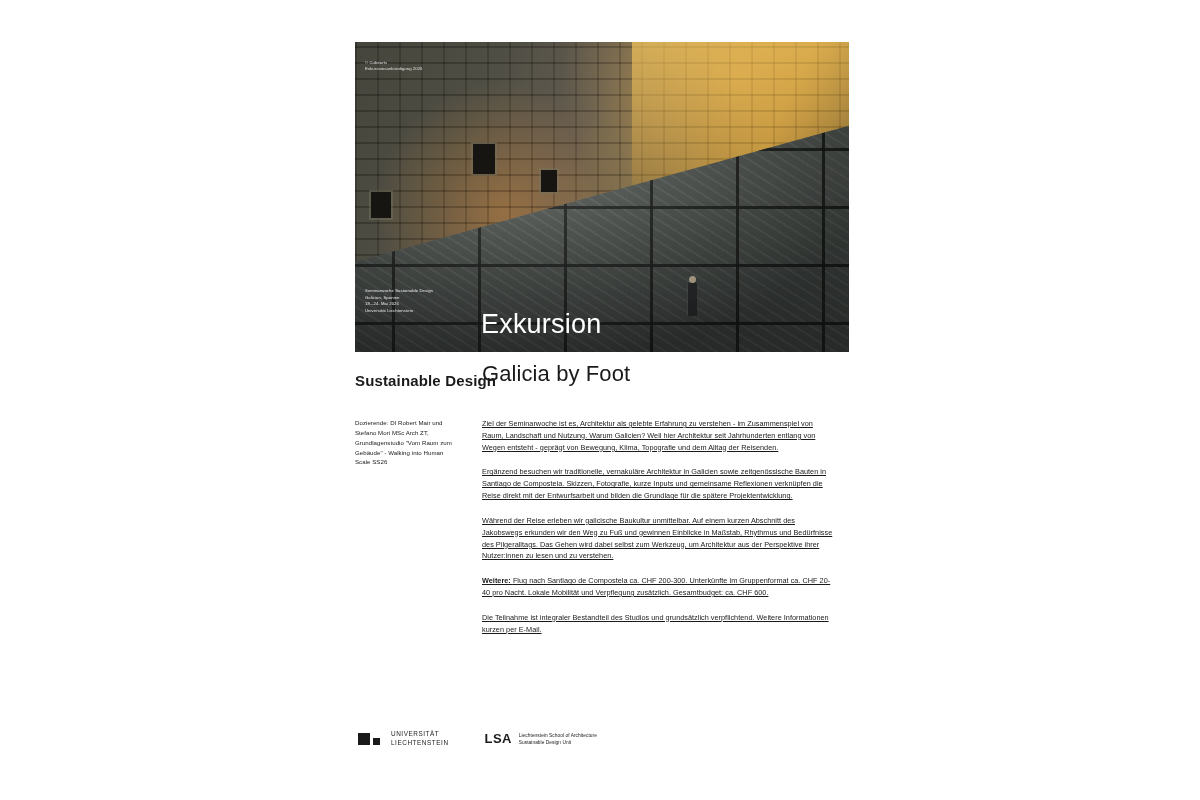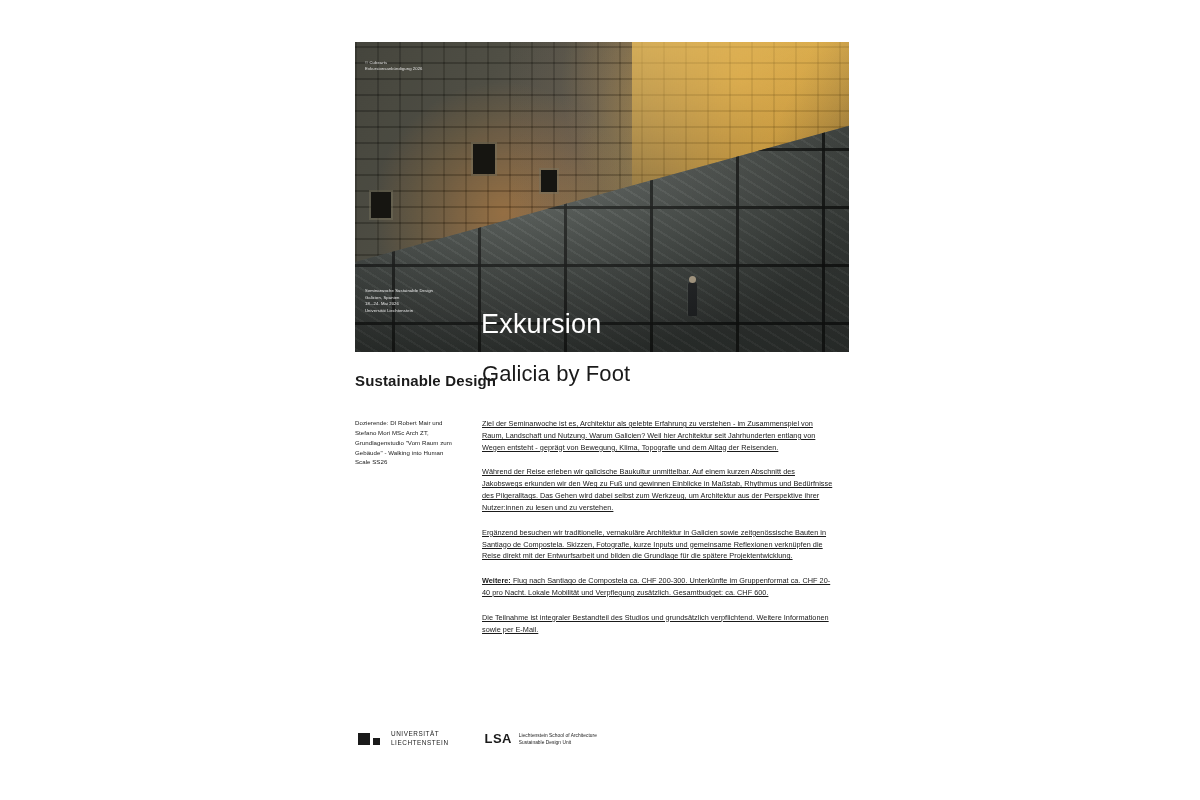--- a/index.html
+++ b/index.html
@@ -276,24 +276,24 @@
     <div class="hero-kicker">Exkursion</div>
   </div>
 
   <div class="label-left">Sustainable Design</div>
   <div class="title">Galicia by Foot</div>
 
   <div class="sidenote">Dozierende: DI Robert Mair und Stefano Mori MSc Arch ZT, Grundlagenstudio "Vom Raum zum Gebäude" - Walking into Human Scale SS26</div>
 
   <div class="body" id="body-copy">
       <p>Ziel der Seminarwoche ist es, Architektur als gelebte Erfahrung zu verstehen - im Zusammenspiel von Raum, Landschaft und Nutzung. Warum Galicien? Weil hier Architektur seit Jahrhunderten entlang von Wegen entsteht - geprägt von Bewegung, Klima, Topografie und dem Alltag der Reisenden.</p>
+      <p>Ergänzend besuchen wir traditionelle, vernakuläre Architektur in Galicien sowie zeitgenössische Bauten in Santiago de Compostela. Skizzen, Fotografie, kurze Inputs und gemeinsame Reflexionen verknüpfen die Reise direkt mit der Entwurfsarbeit und bilden die Grundlage für die spätere Projektentwicklung.</p>
       <p>Während der Reise erleben wir galicische Baukultur unmittelbar. Auf einem kurzen Abschnitt des Jakobswegs erkunden wir den Weg zu Fuß und gewinnen Einblicke in Maßstab, Rhythmus und Bedürfnisse des Pilgeralltags. Das Gehen wird dabei selbst zum Werkzeug, um Architektur aus der Perspektive ihrer Nutzer:innen zu lesen und zu verstehen.</p>
-      <p>Ergänzend besuchen wir traditionelle, vernakuläre Architektur in Galicien sowie zeitgenössische Bauten in Santiago de Compostela. Skizzen, Fotografie, kurze Inputs und gemeinsame Reflexionen verknüpfen die Reise direkt mit der Entwurfsarbeit und bilden die Grundlage für die spätere Projektentwicklung.</p>
       <p><b>Weitere: </b>Flug nach Santiago de Compostela ca. CHF 200-300. Unterkünfte im Gruppenformat ca. CHF 20-40 pro Nacht. Lokale Mobilität und Verpflegung zusätzlich. Gesamtbudget: ca. CHF 600.</p>
-      <p>Die Teilnahme ist integraler Bestandteil des Studios und grundsätzlich verpflichtend. Weitere Informationen sowie per E-Mail.</p>
+      <p>Die Teilnahme ist integraler Bestandteil des Studios und grundsätzlich verpflichtend. Weitere Informationen kurzen per E-Mail.</p>
     </div>
 
   <div class="logos">
     <div class="logo-uni">
       <span class="marks">
         <i></i>
         <i class="small"></i>
       </span>
       <span class="uni-text">
         <span style="display:block">UNIVERSITÄT</span>

